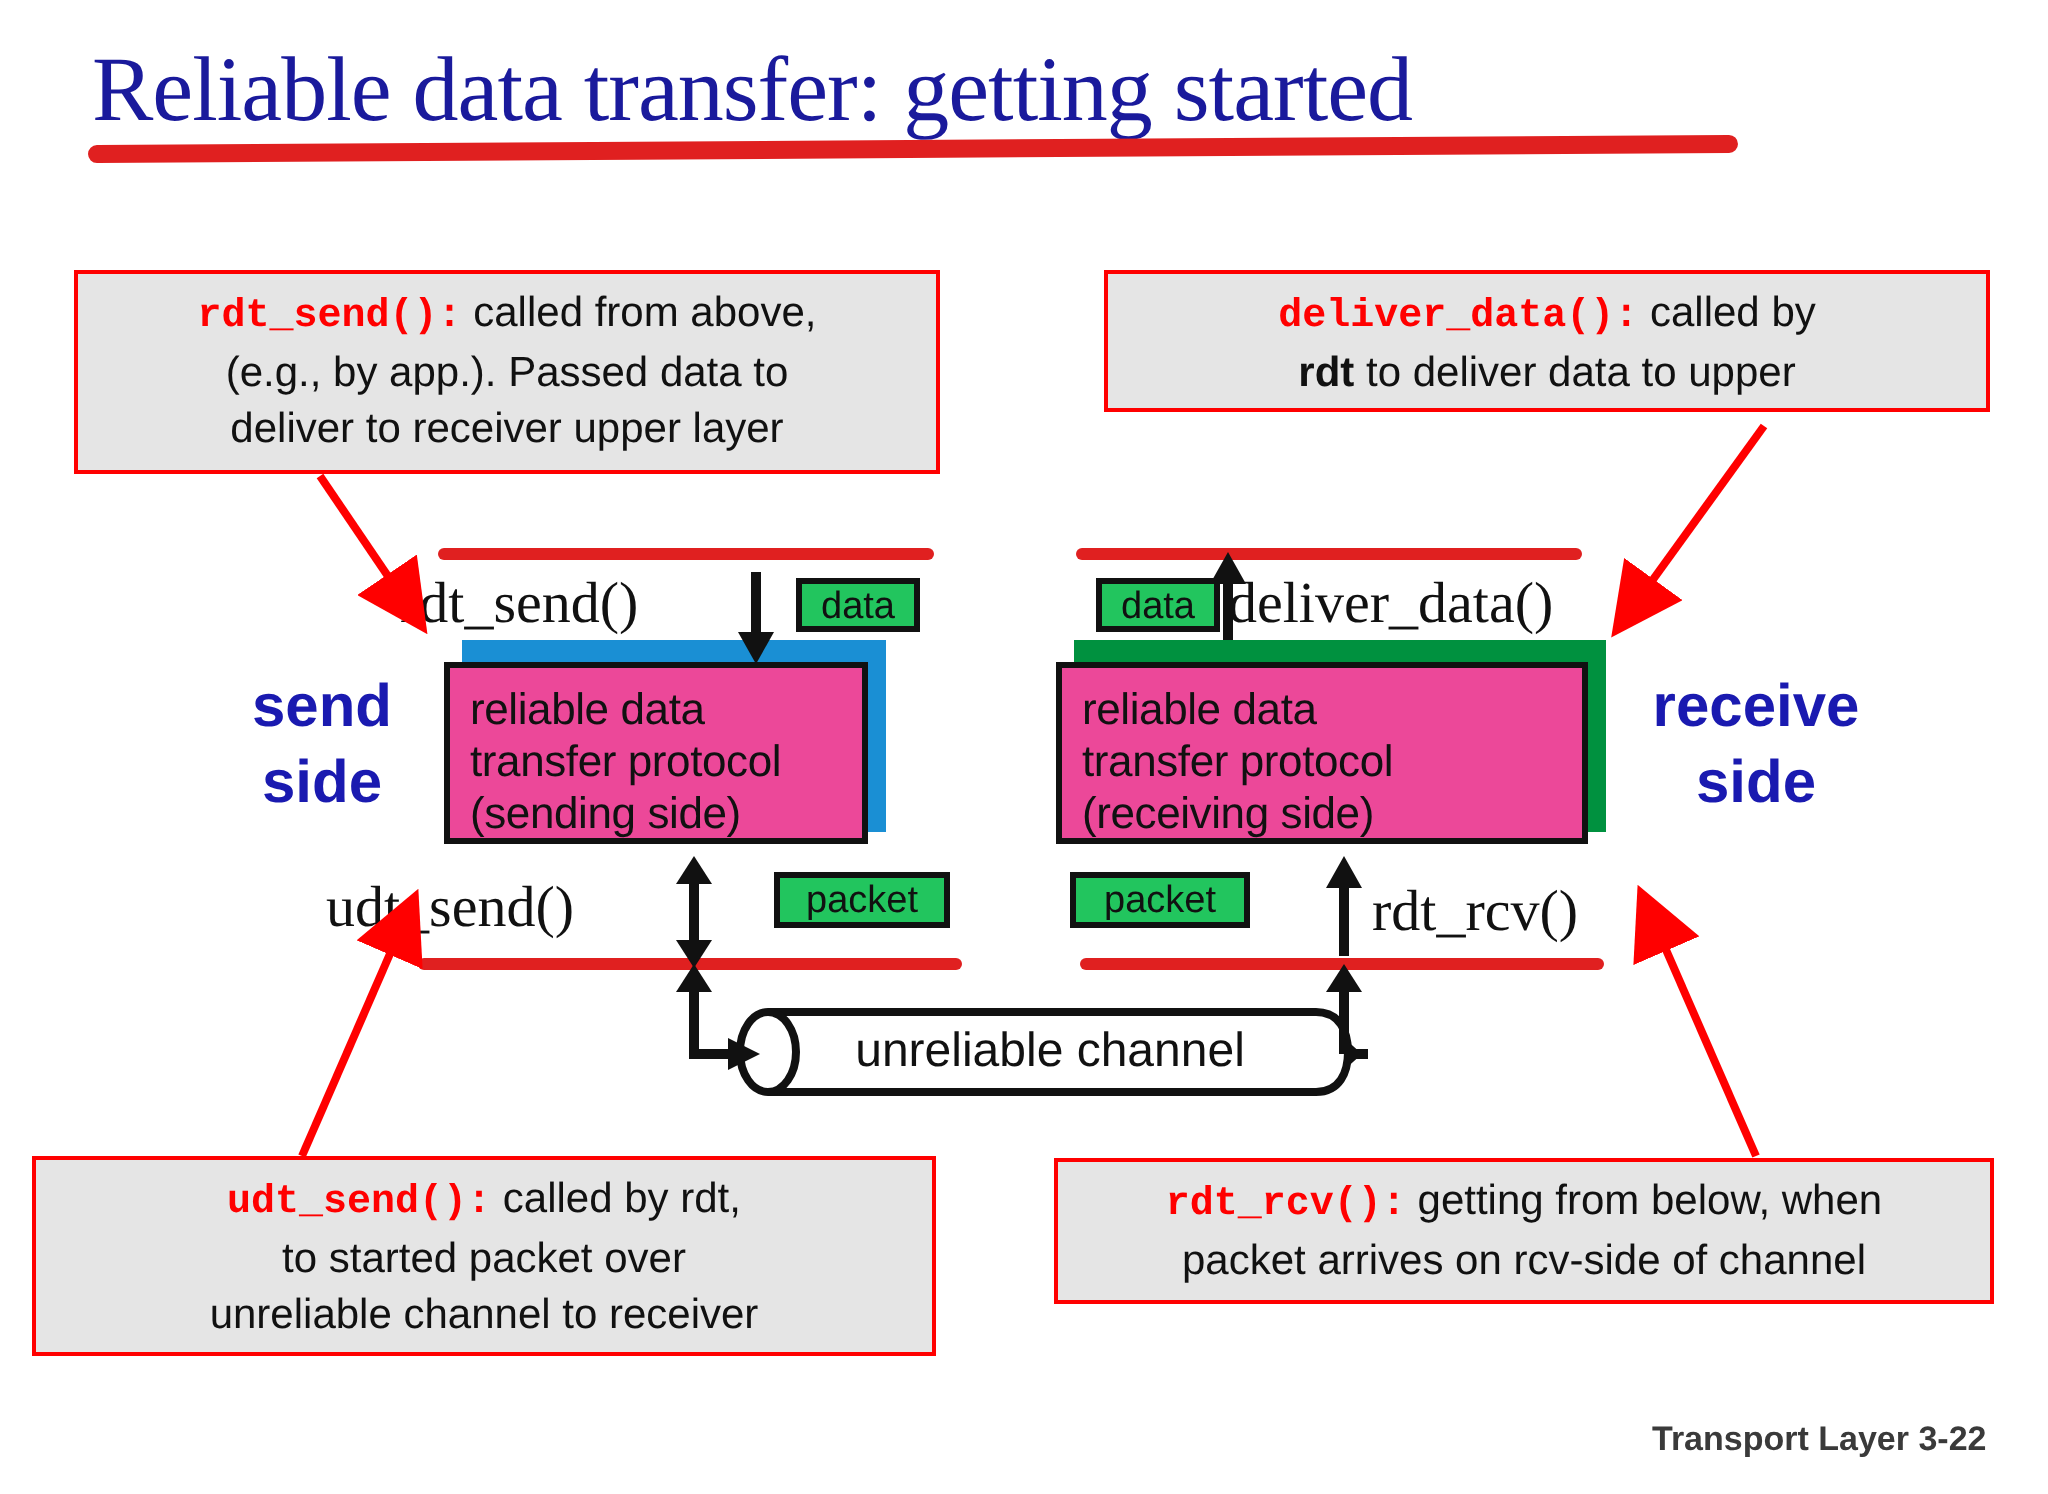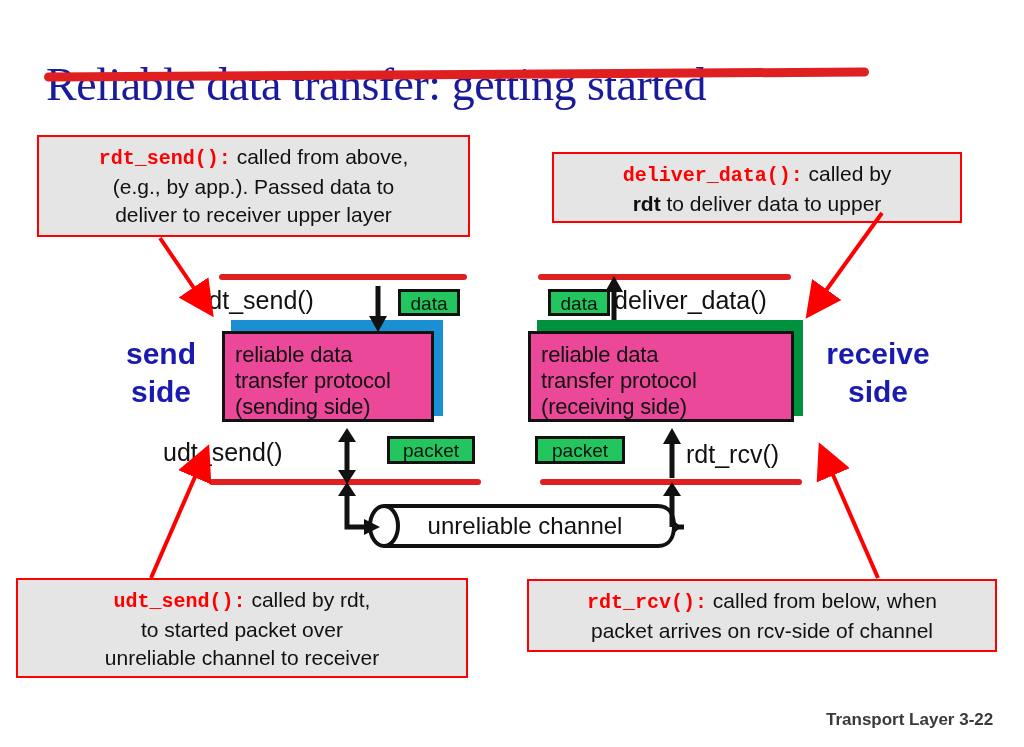--- a/index.html
+++ b/index.html
@@ -10,21 +10,20 @@
   }
   .abs{position:absolute;}
 
   
   #title{
     left:46px;top:18px;
     font-family:"Liberation Serif", serif;
     font-size:46px;line-height:54px;
     color:#1a1a9c;white-space:nowrap;
     letter-spacing:-0.5px;
-    margin-top:40px;
   }
   #title-underline{
     left:44px;top:70px;width:825px;height:9px;
     background:#e02020;border-radius:5px;
     transform:rotate(-0.35deg);
   }
 
   
   .callout{
     border:2.5px solid #ff0000;background:#e5e5e5;
@@ -34,21 +33,21 @@
     font-size:21px;line-height:28px;
     padding:6px 8px 8px 8px;
   }
   .callout .fn{
     font-family:"Liberation Mono","DejaVu Sans Mono",monospace;
     font-weight:bold;color:#ff0000;font-size:20px;
   }
   .callout .b{font-weight:bold;}
 
   #callout-rdt-send{left:37px;top:135px;width:433px;height:102px;}
-  #callout-deliver-data{left:552px;top:152px;width:410px;height:71px;}
+  #callout-deliver-data{left:552px;top:135px;width:443px;height:71px;}
   #callout-udt-send{left:16px;top:578px;width:452px;height:100px;}
   #callout-rdt-rcv{left:527px;top:579px;width:470px;height:73px;}
 
   
   .redline{background:#e02020;height:6px;border-radius:3px;}
   #redline-top-left{left:219px;top:274px;width:248px;}
   #redline-top-right{left:538px;top:274px;width:253px;}
   #redline-bot-left{left:209px;top:479px;width:272px;}
   #redline-bot-right{left:540px;top:479px;width:262px;}
 
@@ -60,22 +59,22 @@
     padding:8px 0 0 10px;
     letter-spacing:-0.2px;
   }
   #shadow-send{left:231px;top:320px;width:212px;height:96px;background:#1a8fd4;}
   #proto-send{left:222px;top:331px;width:212px;height:91px;}
   #shadow-recv{left:537px;top:320px;width:266px;height:96px;background:#00913f;}
   #proto-recv{left:528px;top:331px;width:266px;height:91px;}
 
   
   .mono{
-    font-family:Liberation Sans, sans-serif;
-    font-size:25px;color:#111111;white-space:nowrap;
+    font-family:Liberation Serif, serif;
+    font-size:29px;color:#111111;white-space:nowrap;
   }
   #lbl-rdt-send{left:200px;top:286px;}
   #lbl-deliver-data{left:614px;top:286px;}
   #lbl-udt-send{left:163px;top:438px;}
   #lbl-rdt-rcv{left:686px;top:440px;}
 
   
   .chip{
     border:3px solid #111111;background:#22c55e;box-sizing:border-box;
     font-size:19px;line-height:22px;color:#111111;text-align:center;
@@ -135,21 +134,21 @@
   <span class="b">rdt</span><span> to deliver data to upper</span>
 </div>
 
 <div class="abs callout" id="callout-udt-send">
   <span class="fn">udt_send():</span><span> called by rdt,</span><br>
   <span>to started packet over</span><br>
   <span>unreliable channel to receiver</span>
 </div>
 
 <div class="abs callout" id="callout-rdt-rcv">
-  <span class="fn">rdt_rcv():</span><span> called from below, when</span><br>
+  <span class="fn">rdt_rcv():</span><span> getting from below, when</span><br>
   <span>packet arrives on rcv-side of channel</span>
 </div>
 
 <div class="abs proto-shadow" id="shadow-send"></div>
 <div class="abs proto-box" id="proto-send">
   <div>reliable data</div>
   <div>transfer protocol</div>
   <div>(sending side)</div>
 </div>
 

